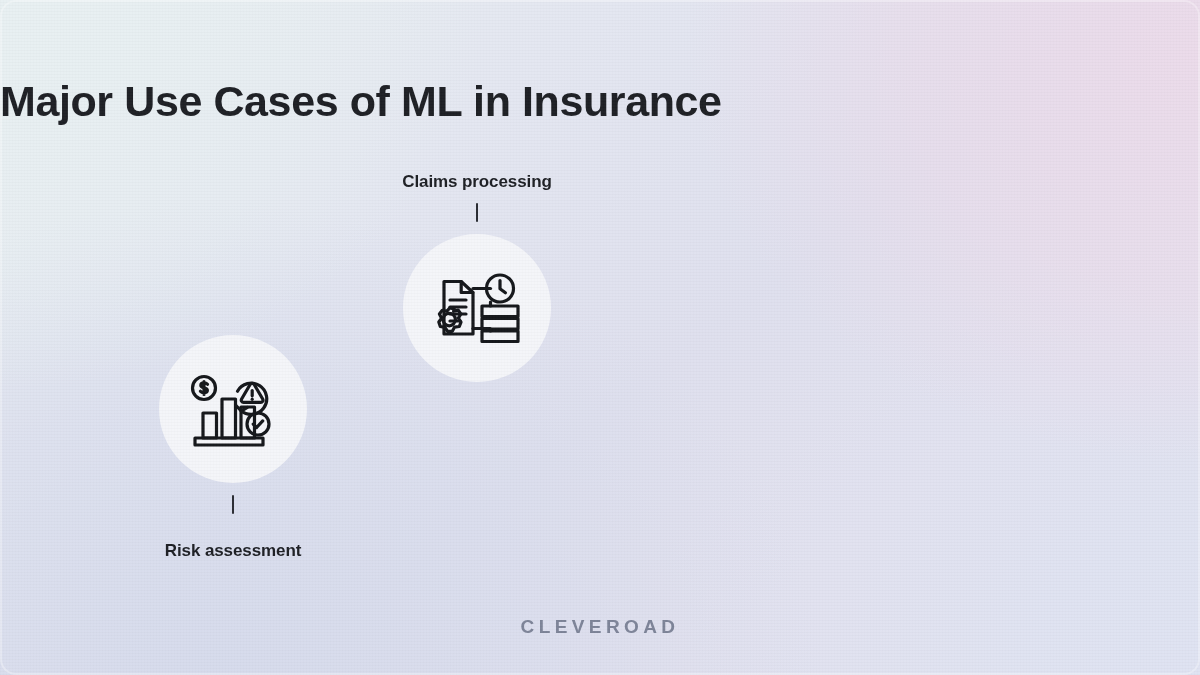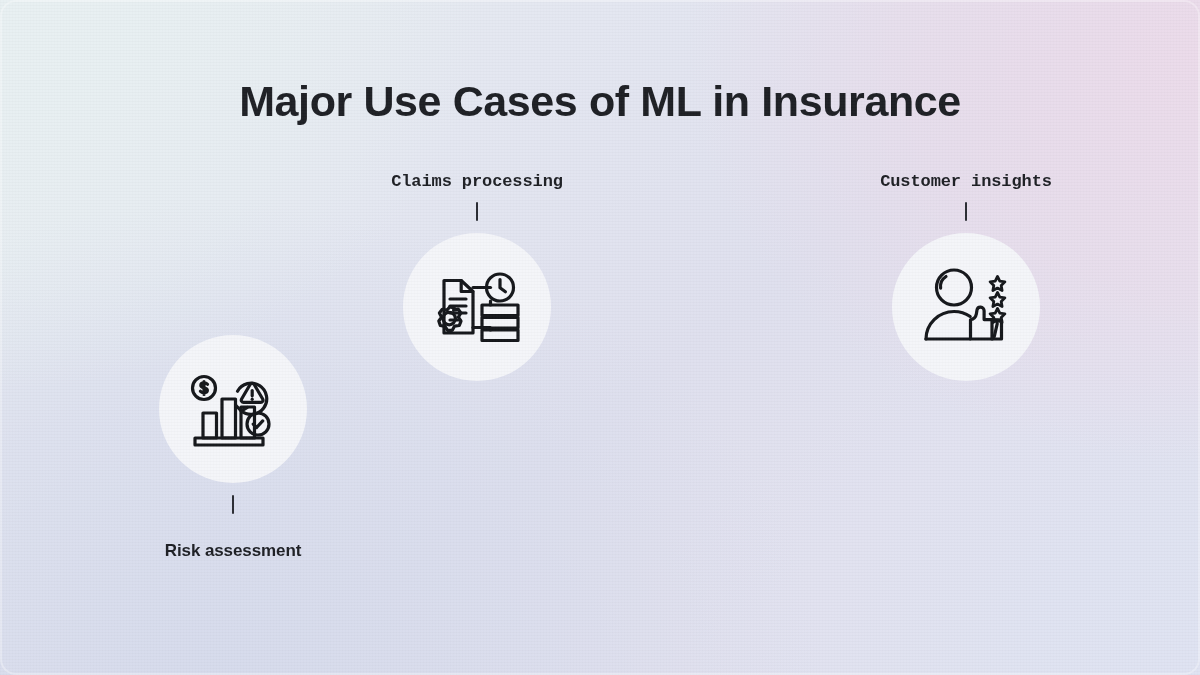--- a/index.html
+++ b/index.html
@@ -46,40 +46,39 @@
     pointer-events: none;
     border-radius: 16px;
     box-shadow: inset 0 0 0 2px rgba(255,255,255,0.30);
   }
 
   #title {
     position: absolute;
     left: 0;
     right: 0;
     top: 44px;
-    text-align: center;
     font-size: 43px;
     line-height: 56px;
     font-weight: 700;
     letter-spacing: -0.4px;
     color: #1d1f24;
     white-space: nowrap;
   }
 
   .node {
     position: absolute;
     width: 260px;
   }
   .node-inner {
     display: flex;
     flex-direction: column;
     align-items: center;
   }
   .node.below .node-inner { flex-direction: column; }
-  .node.above .node-inner { flex-direction: column; font-family: Liberation Mono, monospace; }
+  .node.above .node-inner { flex-direction: column; }
 
   .node-label {
     font-size: 17px;
     font-weight: 700;
     letter-spacing: -0.1px;
     color: #1d1f24;
     white-space: nowrap;
     text-align: center;
   }
 
@@ -179,40 +178,18 @@
           <path d="M60.5 41v4M60.5 55.5v2M60.5 68v2"></path>
 
           <path d="M23.6 50.3l4.6-1.2 2.6 3.9-2.4 4.1 2.6 4-1.7 4.4-4.7.6-2.3 4.2-4.7.1-2.6-4-4.7-.9-1.5-4.5 2.8-3.8-2.2-4.2 2.9-3.7 4.6 1 3-3.6 4.5 1.6z"></path>
           <circle cx="19.2" cy="58.6" r="6.2"></circle>
         </svg>
       </div>
     </div>
   </div>
 
 
-  <div class="node above" style="left:836px; top:172px;">
-    <div class="node-inner">
-      <div class="node-label">Customer insights</div>
-      <div class="connector"></div>
-      <div class="circle">
-        <svg width="94" height="94" viewBox="0 0 94 94" fill="none" stroke="#14161a" stroke-width="3.2" stroke-linecap="round" stroke-linejoin="round">
 
-          <circle cx="35" cy="27.5" r="17.5"></circle>
-          <path d="M27 16.5c-4 2.6-6 7-5.4 11.6"></path>
-
-          <path d="M7 79c0-15.2 12.5-27.5 28-27.5 6 0 11.6 1.8 16.2 5"></path>
-          <path d="M7 79h44"></path>
-
-          <path d="M51.5 79V59.8c3.1-.6 5.4-3 5.9-6l.6-3.7c.3-1.8 1.9-3.1 3.7-3 1.9.1 3.4 1.7 3.4 3.6v8.9h9.6c2.3 0 4 2.1 3.5 4.3l-2.9 12.4c-.4 1.6-1.8 2.7-3.4 2.7z"></path>
-          <rect x="73" y="59.8" width="9.5" height="19.2"></rect>
-
-          <path d="M78.5 16.5l2.3 4.6 5.1.7-3.7 3.6.9 5.1-4.6-2.4-4.6 2.4.9-5.1-3.7-3.6 5.1-.7z" stroke-width="2.8"></path>
-          <path d="M78.5 32.5l2.3 4.6 5.1.7-3.7 3.6.9 5.1-4.6-2.4-4.6 2.4.9-5.1-3.7-3.6 5.1-.7z" stroke-width="2.8"></path>
-          <path d="M78.5 48.5l2.3 4.6 5.1.7-3.7 3.6.9 5.1-4.6-2.4-4.6 2.4.9-5.1-3.7-3.6 5.1-.7z" stroke-width="2.8"></path>
-        </svg>
-      </div>
-    </div>
-  </div>
-
+  <div id="brand">CLEVEROAD</div>
 
   <div id="grain"></div>
   <div id="edge"></div>
 </div>
 
 </body></html>

